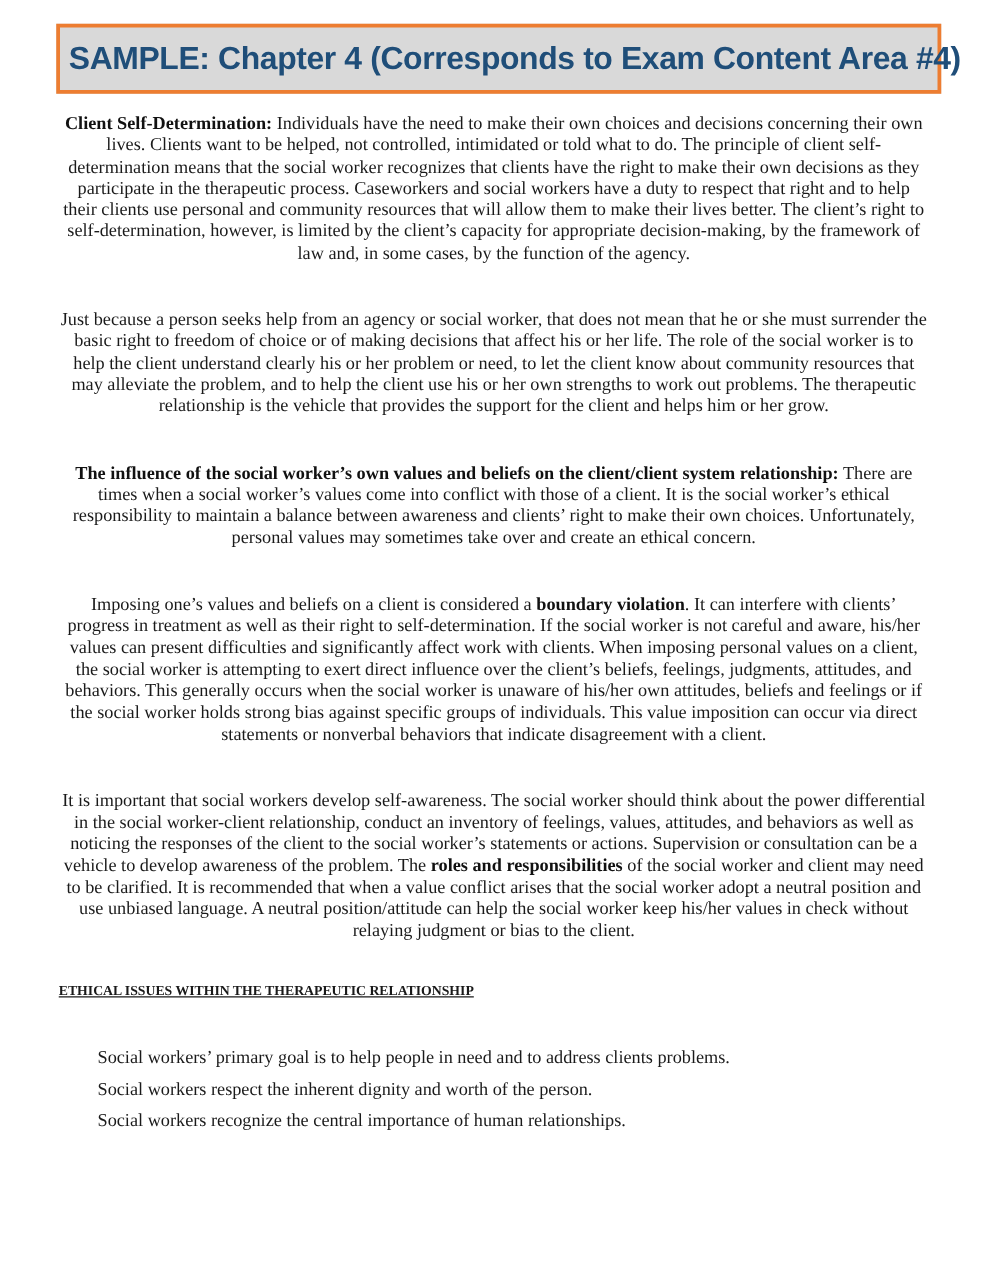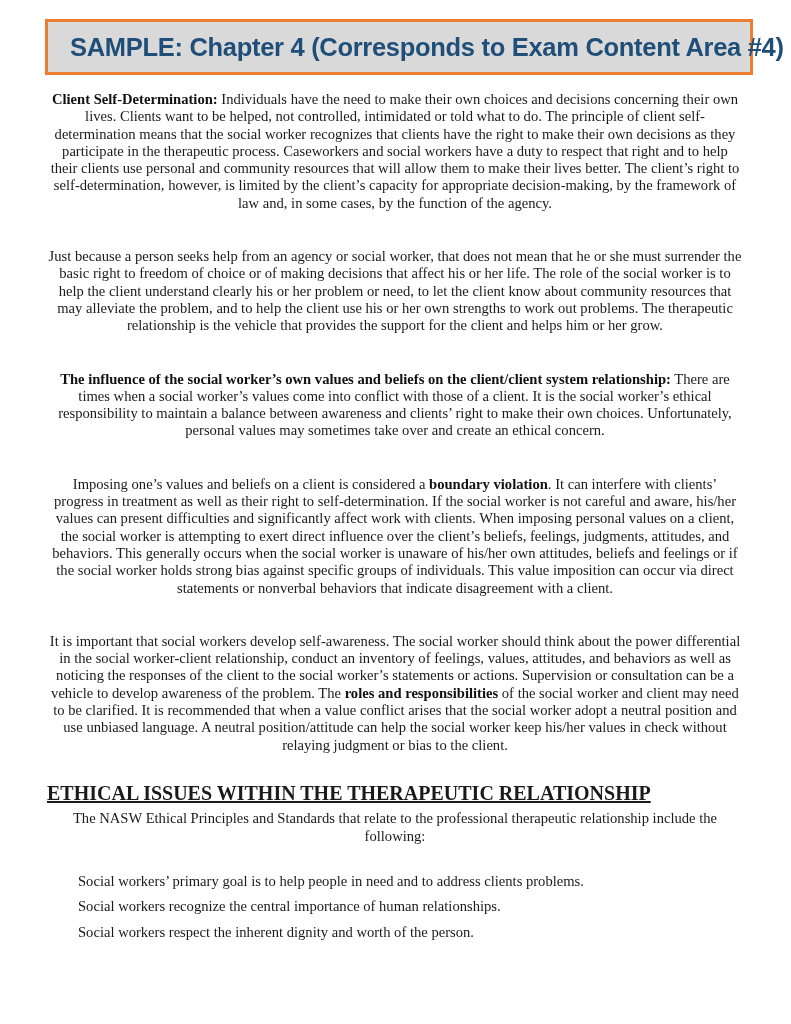--- a/index.html
+++ b/index.html
@@ -4,34 +4,34 @@
 <style>
   html, body { margin: 0; padding: 0; background: #ffffff; }
   body { width: 791px; height: 1024px; position: relative; overflow: hidden; }
   .header-box {
     position: absolute; left: 45px; top: 19px; width: 702px; height: 50px;
     background: #d9d9d9; border: 3px solid #ed7d31;
     display: flex; align-items: center;
   }
   .header-title {
     font-family: "Liberation Sans", sans-serif; font-weight: bold;
-    font-size: 25.5px; color: #1f4e79; padding-left: 22px; white-space: nowrap;
+    font-size: 25.5px; color: #1f4e79; padding-left: 7px; white-space: nowrap;
     letter-spacing: -0.3px;
   }
   .content {
     position: absolute; left: 47px; top: 91px; width: 696px;
     font-family: "Liberation Serif", serif; font-size: 14.6px; line-height: 17.3px;
     color: #1a1a1a;
   }
   .para { margin: 0; text-align: center; }
   .para b { font-weight: bold; color: #111; }
   .gap-lg { height: 31px; }
   .gap-xl { height: 36px; }
   .section-heading {
-    font-weight: bold; text-decoration: underline; margin: 0; font-size: 20px;
+    font-weight: bold; text-decoration: underline; margin: 0; font-size: 11px;
   }
   .list { list-style: none; margin: 0; padding: 0 0 0 31px; }
   .list li { margin: 0; height: 25.5px; line-height: 17.3px; }
 </style>
 </head>
 <body>
 
 <div class="header-box">
   <span class="header-title">SAMPLE: Chapter 4 (Corresponds to Exam Content Area #4)</span>
 </div>
@@ -53,22 +53,21 @@
   <p class="para"><span>Imposing one’s values and beliefs on a client is considered a </span><b>boundary violation</b><span>. It can interfere with clients’ progress in treatment as well as their right to self-determination. If the social worker is not careful and aware, his/her values can present difficulties and significantly affect work with clients. When imposing personal values on a client, the social worker is attempting to exert direct influence over the client’s beliefs, feelings, judgments, attitudes, and behaviors. This generally occurs when the social worker is unaware of his/her own attitudes, beliefs and feelings or if the social worker holds strong bias against specific groups of individuals. This value imposition can occur via direct statements or nonverbal behaviors that indicate disagreement with a client.</span></p>
 
   <div class="gap-xl"></div>
 
   <p class="para"><span>It is important that social workers develop self-awareness. The social worker should think about the power differential in the social worker-client relationship, conduct an inventory of feelings, values, attitudes, and behaviors as well as noticing the responses of the client to the social worker’s statements or actions. Supervision or consultation can be a vehicle to develop awareness of the problem. The </span><b>roles and responsibilities</b><span> of the social worker and client may need to be clarified. It is recommended that when a value conflict arises that the social worker adopt a neutral position and use unbiased language. A neutral position/attitude can help the social worker keep his/her values in check without relaying judgment or bias to the client.</span></p>
 
   <div class="gap-lg"></div>
 
   <p class="section-heading">ETHICAL ISSUES WITHIN THE THERAPEUTIC RELATIONSHIP</p>
   <div style="height:8px"></div>
-  <p class="para">The NASW Ethical Principles and Standards that relate to the professional therapeutic relationship include the following:</p>
 
   <div style="height:28px"></div>
 
   <ul class="list">
     <li>Social workers’ primary goal is to help people in need and to address clients problems.</li>
+    <li>Social workers respect the inherent dignity and worth of the person.</li>
     <li>Social workers recognize the central importance of human relationships.</li>
-    <li>Social workers respect the inherent dignity and worth of the person.</li>
   </ul>
 </div>
 
 </body></html>

